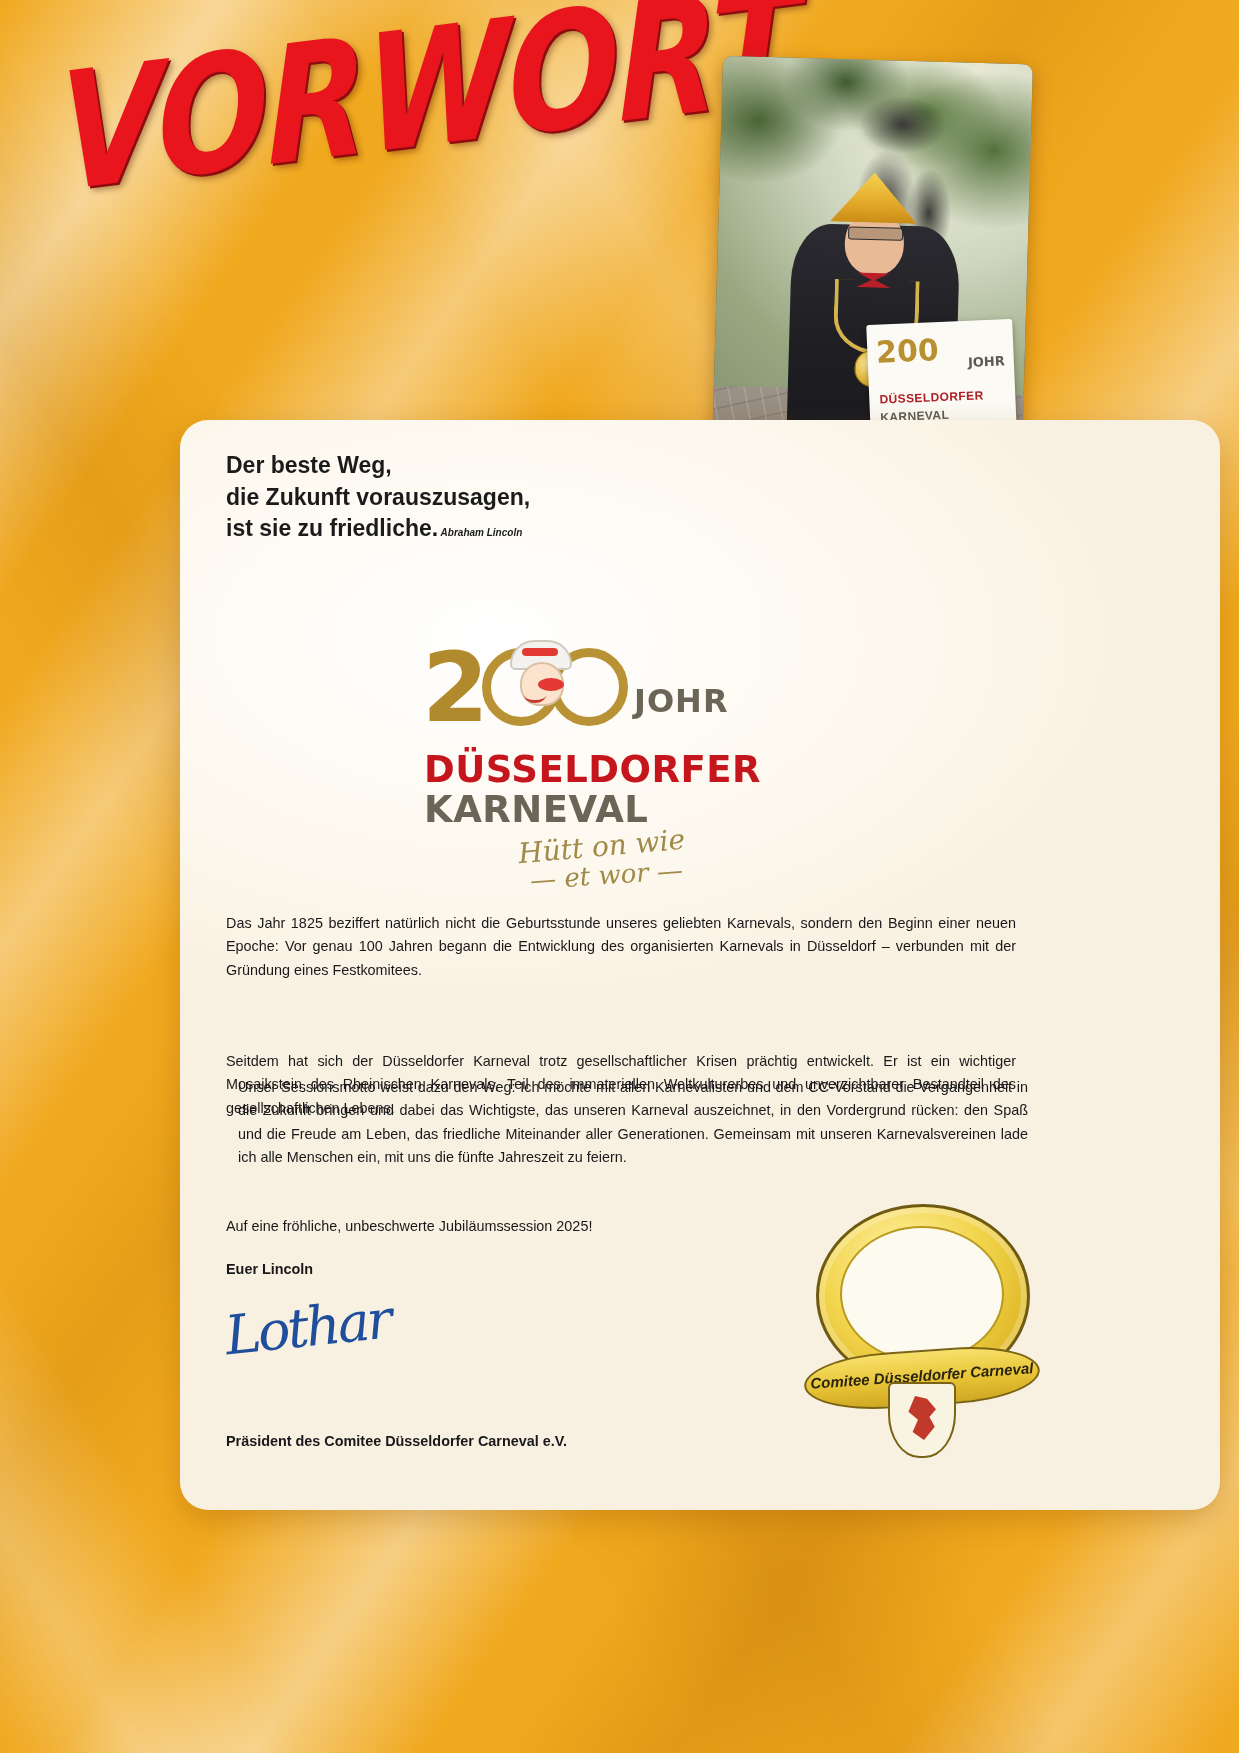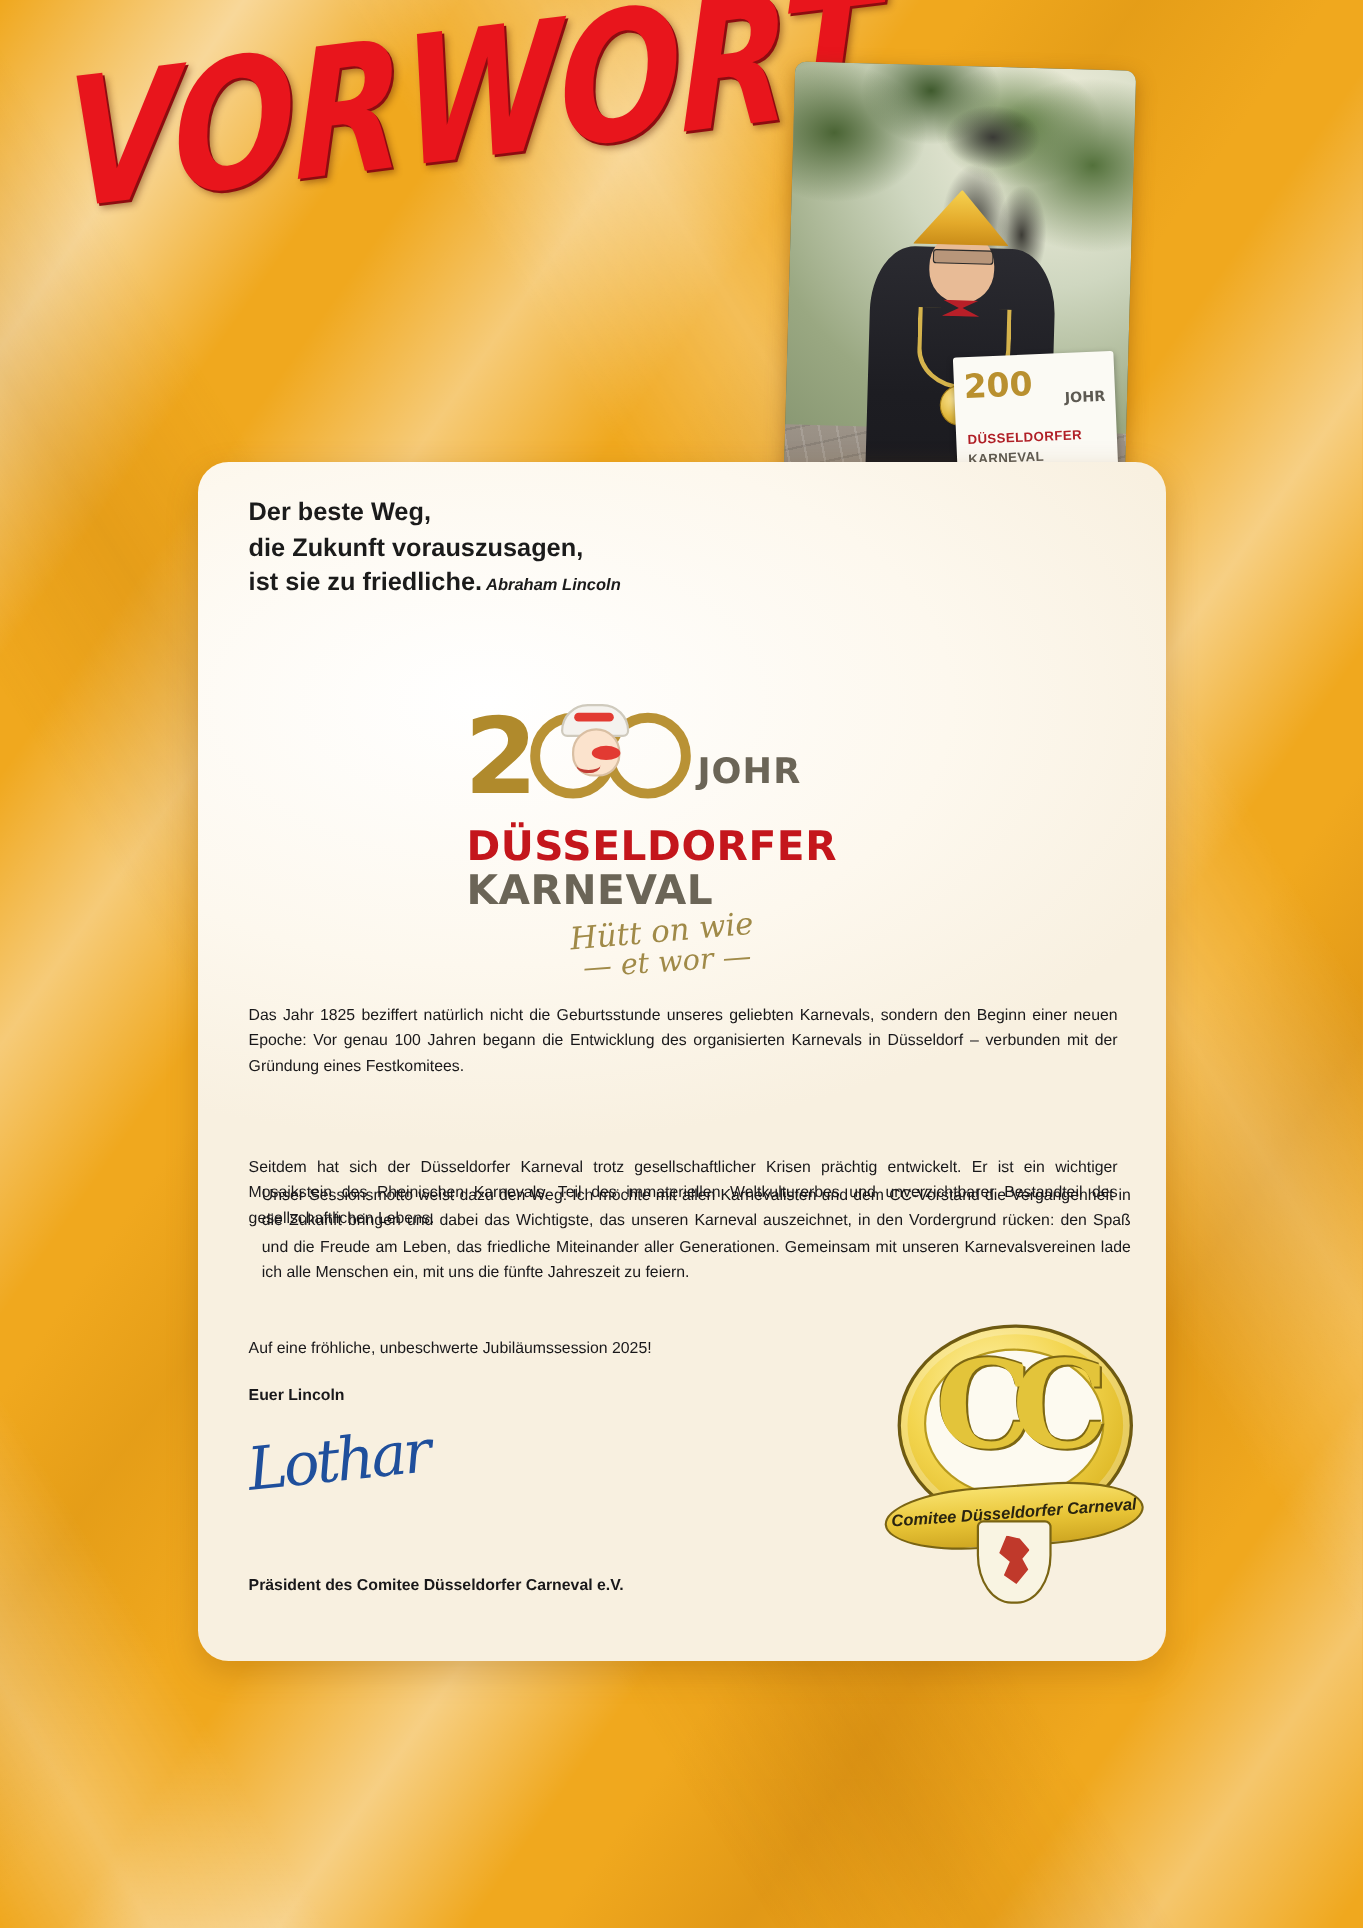--- a/index.html
+++ b/index.html
@@ -254,40 +254,40 @@
   .sign-l3 {
     position: absolute; left: 30%; bottom: 4%;
     font-size: 11px; font-style: italic; color: #8a7a44;
   }
 
   
   .card {
     position: absolute;
     left: 180px;
     top: 420px;
-    width: 880px;
+    width: 1040px;
     height: 1090px;
     background:
       radial-gradient(ellipse 700px 400px at 30% 20%, #ffffff 0%, #fdf8ee 60%, #f8f0e0 100%);
     border-radius: 28px;
     box-shadow: 0 10px 28px rgba(140,80,0,.28);
   }
 
   .quote {
     position: absolute;
     left: 46px;
     top: 30px;
     width: 460px;
     font-size: 23px;
     font-weight: bold;
     color: #1b1b1b;
     line-height: 1.38;
   }
   .quote .author {
-    font-size: 15px;
+    font-size: 10px;
     font-weight: bold;
     font-style: italic;
   }
 
   .body-text {
     position: absolute;
     left: 46px;
     width: 790px;
     font-size: 14.4px;
     line-height: 1.62;
@@ -554,21 +554,20 @@
     <div class="body-text p-session">Auf eine fröhliche, unbeschwerte Jubiläumssession 2025!</div>
     <div class="body-text p-euer">Euer Lincoln</div>
 
     <div class="signature">Lothar</div>
 
     <div class="body-text p-presi">Präsident des Comitee Düsseldorfer Carneval e.V.</div>
 
     <div class="cc">
       <div class="cc-ring"></div>
       <div class="cc-inner"></div>
-      <div class="cc-letters">CC</div>
       <div class="cc-banner">
         <span>Comitee Düsseldorfer Carneval</span>
       </div>
       <div class="cc-shield">
         <div class="cc-lion"></div>
       </div>
     </div>
 
   </div>
 </div>

